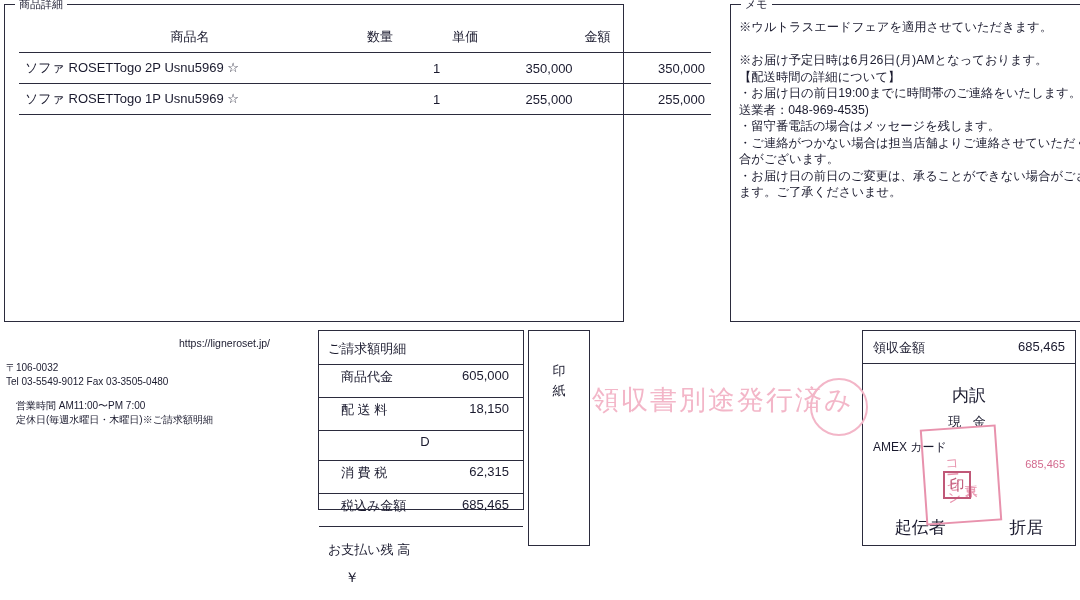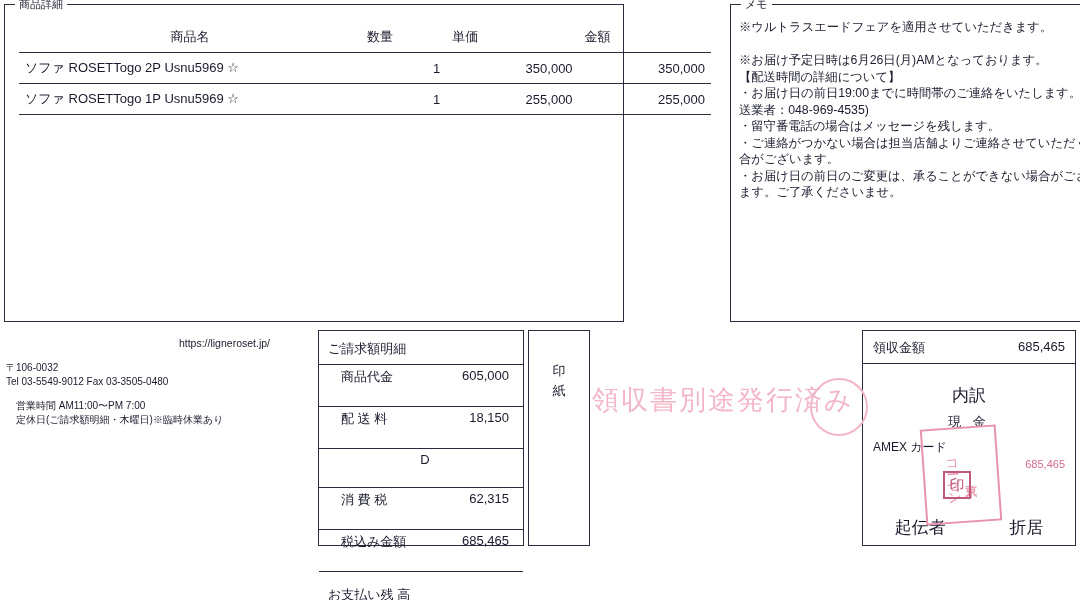--- a/index.html
+++ b/index.html
@@ -102,31 +102,31 @@
   }
   #transfer .fine {
     font-size: 9.5px;
     line-height: 13px;
     margin: 8px 4px 0 4px;
     text-align: justify;
   }
   #transfer .fine p { margin: 0 0 6px 0; }
   
   #billing {
-    left: 318px; top: 330px; width: 206px; height: 216px;
+    left: 318px; top: 330px; width: 206px; height: 180px;
   }
   #billing .hdr {
     font-size: 13px;
     margin: 9px 0 0 9px;
   }
   #billing .row {
     display: flex;
     justify-content: space-between;
     font-size: 13px;
-    padding: 3px 14px 20px 22px;
+    padding: 3px 14px 11px 22px;
     border-bottom: 1px solid #2b2b3d;
   }
   #billing .row.first { margin-top: 6px; border-top: 1px solid #2b2b3d; }
   #billing .balance {
     font-size: 13px;
     margin: 14px 0 0 9px;
   }
   #billing .yen {
     font-size: 14px;
     margin: 10px 0 0 26px;
@@ -366,21 +366,21 @@
     <div class="rtitle">領 収 書</div>
     <div class="sub">お記け領収書を領収致しました</div>
     <div class="brand">ligne roset</div>
     <div class="url">https://ligneroset.jp/</div>
     <div class="addr">
       <div class="ln">〒106-0032</div>
       <div class="ln">Tel 03-5549-9012  Fax 03-3505-0480</div>
     </div>
     <div class="hours">
       <div class="ln">営業時間 AM11:00〜PM 7:00</div>
-      <div class="ln">定休日(ご請求額明細・木曜日)※臨時休業あり</div>
+      <div class="ln">定休日(毎週水曜日・木曜日)※ご請求額明細</div>
     </div>
   </div>
 
   <div class="box" id="amount">
     <div class="arow">
       <span>領収金額</span>
       <span>685,465</span>
     </div>
     <div class="uchi">内訳</div>
     <div class="cash">現 金</div>

